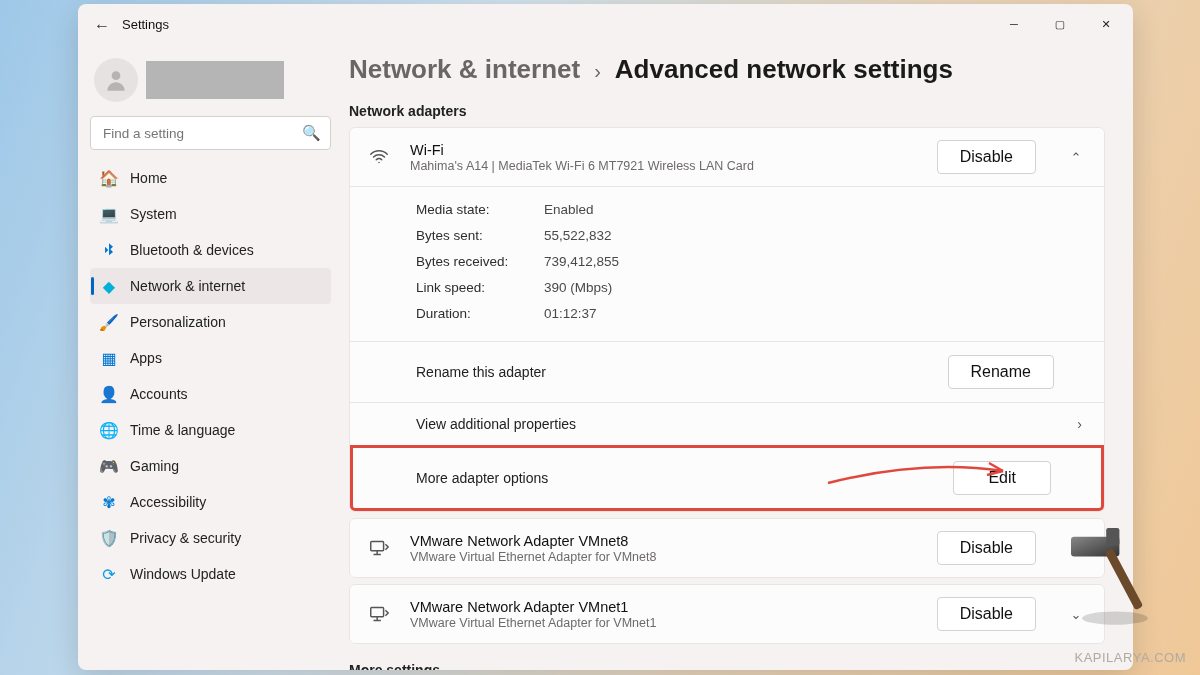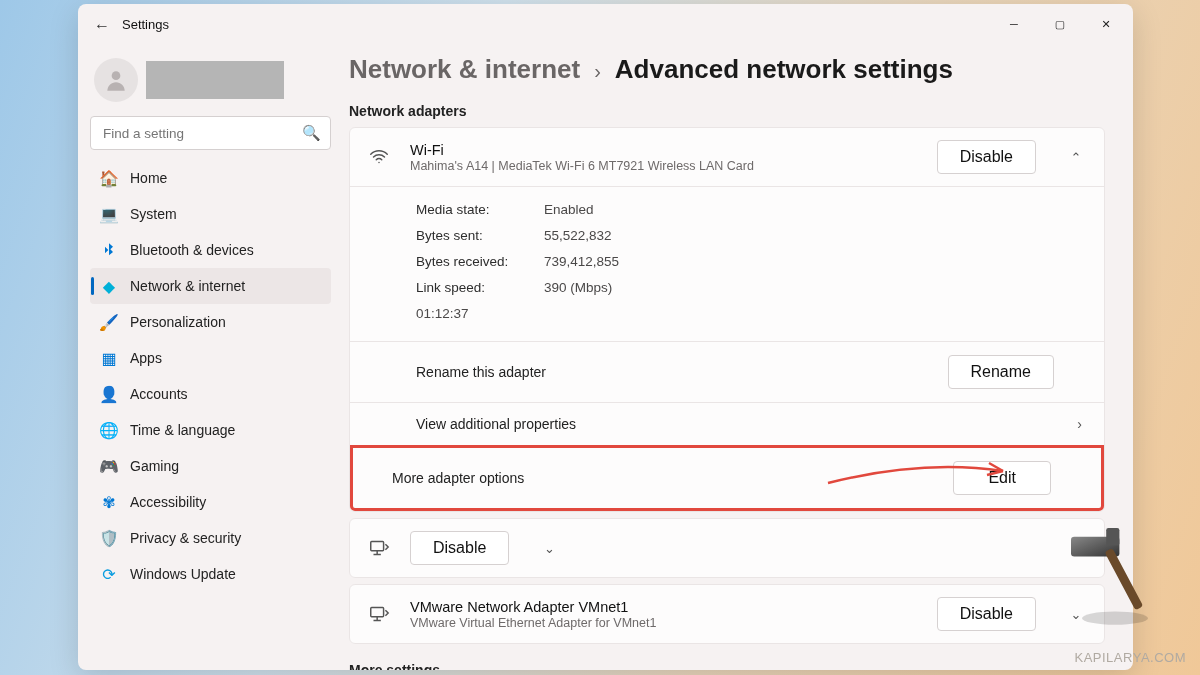--- a/index.html
+++ b/index.html
@@ -168,50 +168,55 @@
             </div>
           <div class="detail-row">
               <span class="k">Bytes received:</span>
               <span class="v">739,412,855</span>
             </div>
           <div class="detail-row">
               <span class="k">Link speed:</span>
               <span class="v">390 (Mbps)</span>
             </div>
           <div class="detail-row">
+              <span class="k">Duration:</span>
               <span class="v">01:12:37</span>
             </div>
         </div>
         <div class="sub-row">
           <span class="label">Rename this adapter</span>
           <button class="btn">Rename</button>
           <span style="width:34px"></span>
         </div>
         <div class="sub-row">
           <span class="label">View additional properties</span>
           <span class="row-chev">›</span>
         </div>
-        <div class="sub-row highlight-box" style="padding-left:39px; border-radius:0 0 5px 5px;">
+        <div class="sub-row highlight-box" style="padding-left:63px; border-radius:0 0 5px 5px;">
           <span class="label">More adapter options</span>
           <button class="btn" style="padding:7px 34px">Edit</button>
           <span style="width:34px"></span>
           <svg class="arrow-overlay" viewBox="0 0 200 40">
             <path d="M5 32 Q 100 8 180 20" stroke="#e1483d" stroke-width="2.5" fill="none"></path>
             <path d="M180 20 l-14 -8 M180 20 l-16 4" stroke="#e1483d" stroke-width="2.5" fill="none"></path>
           </svg>
         </div>
       </div>
 
       <div class="card">
         <div class="adapter-head">
           <div class="adapter-ico">
             <svg viewBox="0 0 24 24">
                 <rect x="3" y="5" width="14" height="10" rx="1"></rect>
                 <path d="M10 15v4M6 19h8M19 8l3 3-3 3"></path>
               </svg>
+          </div>
+          <div class="ad-info">
+            <div class="ad-title">VMware Network Adapter VMnet8</div>
+            <div class="ad-sub">VMware Virtual Ethernet Adapter for VMnet8</div>
           </div>
           <button class="btn">Disable</button>
           <div class="chev">⌄</div>
         </div>
       </div>
 
       <div class="card">
         <div class="adapter-head">
           <div class="adapter-ico">
             <svg viewBox="0 0 24 24">

